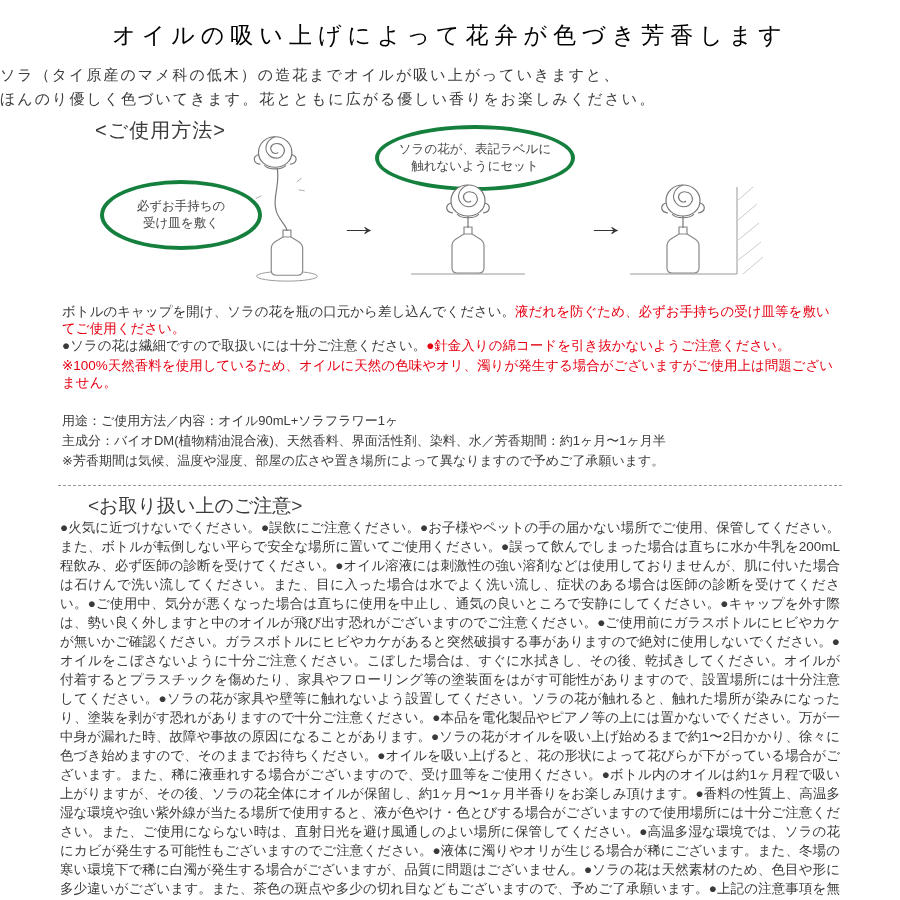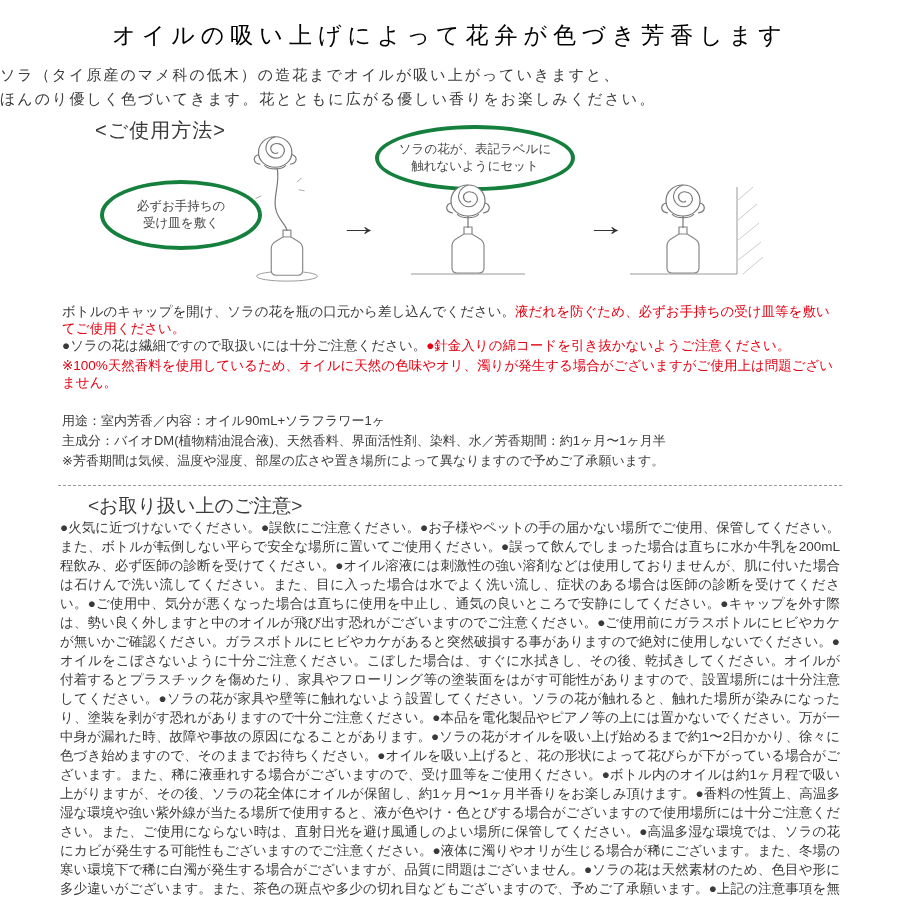--- a/index.html
+++ b/index.html
@@ -173,21 +173,21 @@
     </svg>
   </div>
 
   <div class="body-text">
     <p><span>ボトルのキャップを開け、ソラの花を瓶の口元から差し込んでください。</span><span class="red">液だれを防ぐため、必ずお手持ちの受け皿等を敷いてご使用ください。</span></p>
     <p><span>●ソラの花は繊細ですので取扱いには十分ご注意ください。</span><span class="red">●針金入りの綿コードを引き抜かないようご注意ください。</span></p>
     <p class="note-red"><span class="red">※100%天然香料を使用しているため、オイルに天然の色味やオリ、濁りが発生する場合がございますがご使用上は問題ございません。</span></p>
   </div>
 
   <div class="product-info">
-    <p>用途：室内芳香／内容：オイル90mL+ソラフラワー1ヶ</p>
+    <p>用途：ご使用方法／内容：オイル90mL+ソラフラワー1ヶ</p>
     <p>主成分：バイオDM(植物精油混合液)、天然香料、界面活性剤、染料、水／芳香期間：約1ヶ月〜1ヶ月半</p>
     <p>※芳香期間は気候、温度や湿度、部屋の広さや置き場所によって異なりますので予めご了承願います。</p>
   </div>
 
   <div class="separator"></div>
 
   <div class="notice-title">&lt;お取り扱い上のご注意&gt;</div>
   <div class="notice-body">●火気に近づけないでください。●誤飲にご注意ください。●お子様やペットの手の届かない場所でご使用、保管してください。また、ボトルが転倒しない平らで安全な場所に置いてご使用ください。●誤って飲んでしまった場合は直ちに水か牛乳を200mL程飲み、必ず医師の診断を受けてください。●オイル溶液には刺激性の強い溶剤などは使用しておりませんが、肌に付いた場合は石けんで洗い流してください。また、目に入った場合は水でよく洗い流し、症状のある場合は医師の診断を受けてください。●ご使用中、気分が悪くなった場合は直ちに使用を中止し、通気の良いところで安静にしてください。●キャップを外す際は、勢い良く外しますと中のオイルが飛び出す恐れがございますのでご注意ください。●ご使用前にガラスボトルにヒビやカケが無いかご確認ください。ガラスボトルにヒビやカケがあると突然破損する事がありますので絶対に使用しないでください。●オイルをこぼさないように十分ご注意ください。こぼした場合は、すぐに水拭きし、その後、乾拭きしてください。オイルが付着するとプラスチックを傷めたり、家具やフローリング等の塗装面をはがす可能性がありますので、設置場所には十分注意してください。●ソラの花が家具や壁等に触れないよう設置してください。ソラの花が触れると、触れた場所が染みになったり、塗装を剥がす恐れがありますので十分ご注意ください。●本品を電化製品やピアノ等の上には置かないでください。万が一中身が漏れた時、故障や事故の原因になることがあります。●ソラの花がオイルを吸い上げ始めるまで約1〜2日かかり、徐々に色づき始めますので、そのままでお待ちください。●オイルを吸い上げると、花の形状によって花びらが下がっている場合がございます。また、稀に液垂れする場合がございますので、受け皿等をご使用ください。●ボトル内のオイルは約1ヶ月程で吸い上がりますが、その後、ソラの花全体にオイルが保留し、約1ヶ月〜1ヶ月半香りをお楽しみ頂けます。●香料の性質上、高温多湿な環境や強い紫外線が当たる場所で使用すると、液が色やけ・色とびする場合がございますので使用場所には十分ご注意ください。また、ご使用にならない時は、直射日光を避け風通しのよい場所に保管してください。●高温多湿な環境では、ソラの花にカビが発生する可能性もございますのでご注意ください。●液体に濁りやオリが生じる場合が稀にございます。また、冬場の寒い環境下で稀に白濁が発生する場合がございますが、品質に問題はございません。●ソラの花は天然素材のため、色目や形に多少違いがございます。また、茶色の斑点や多少の切れ目などもございますので、予めご了承願います。●上記の注意事項を無視したお客様ご自身の過失によるトラブルについては一切の責任を負い兼ねますので予めご了承願います。</div>
 
 </div>

